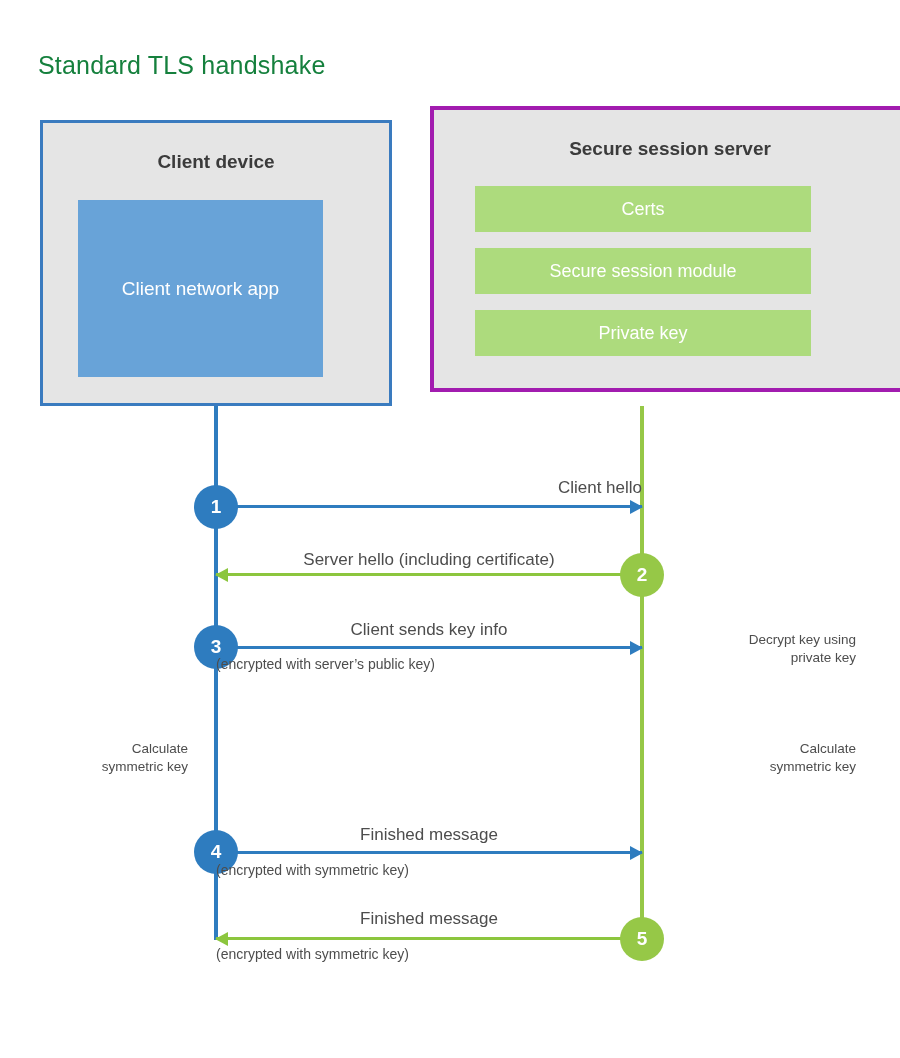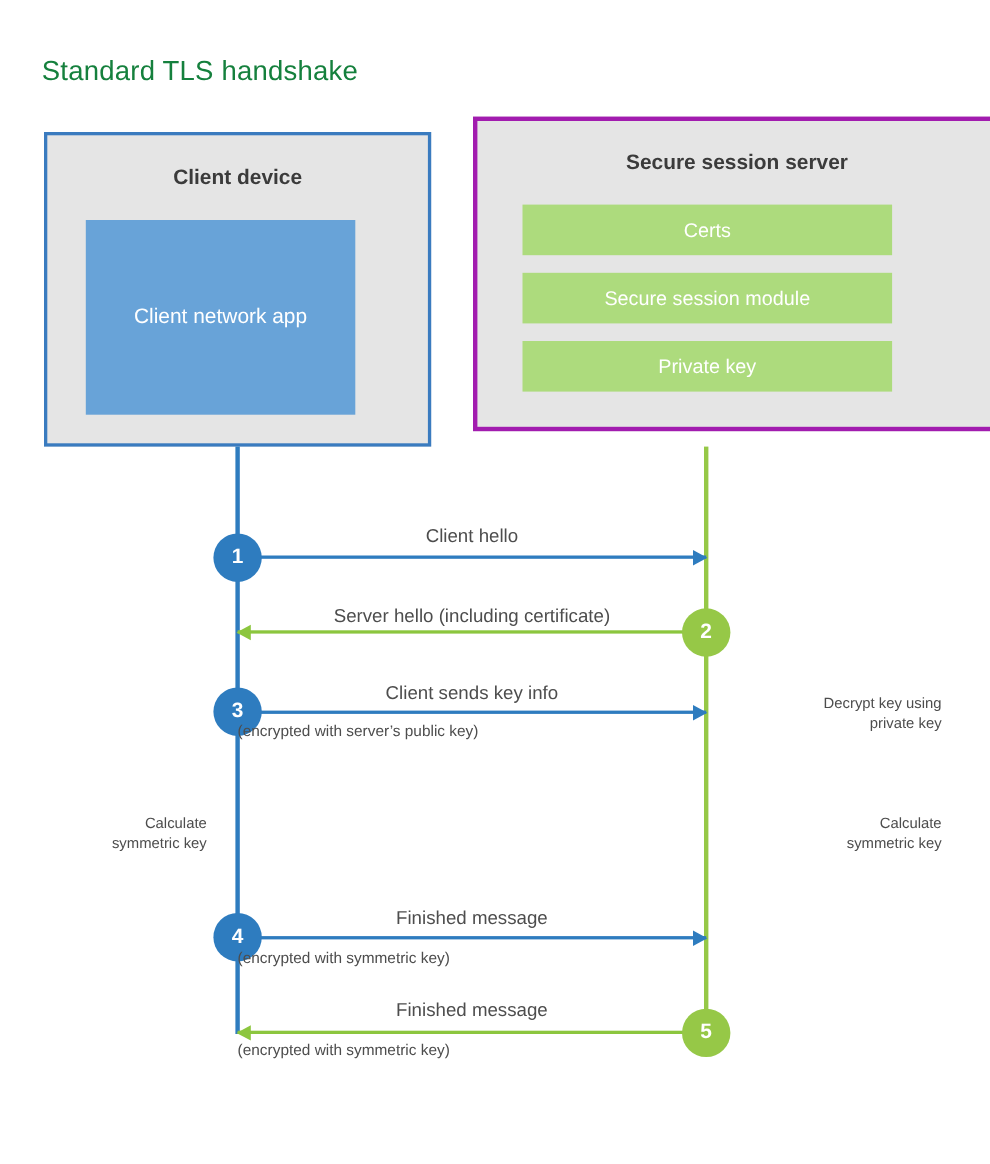--- a/index.html
+++ b/index.html
@@ -210,21 +210,21 @@
   <div class="server-stack">
     <div class="server-bar">Certs</div>
     <div class="server-bar">Secure session module</div>
     <div class="server-bar">Private key</div>
   </div>
 </div>
 
 <div class="lifeline client-line"></div>
 <div class="lifeline server-line"></div>
 
-<div class="msg-label" style="left:216px; top:478px; width:426px;">Client hello</div>
+<div class="msg-label" style="left:216px; top:478px; width:426px;text-align:right;">Client hello</div>
 <div class="arrow blue to-right" style="left:216px; top:505px; width:426px;">
   <div class="shaft"></div>
   <div class="head"></div>
 </div>
 <div class="step-circle blue" style="left:194px; top:485px;">1</div>
 
 <div class="msg-label" style="left:216px; top:550px; width:426px;text-align:center;">Server hello (including certificate)</div>
 <div class="arrow green to-left" style="left:216px; top:573px; width:426px;">
   <div class="shaft"></div>
   <div class="head"></div>

